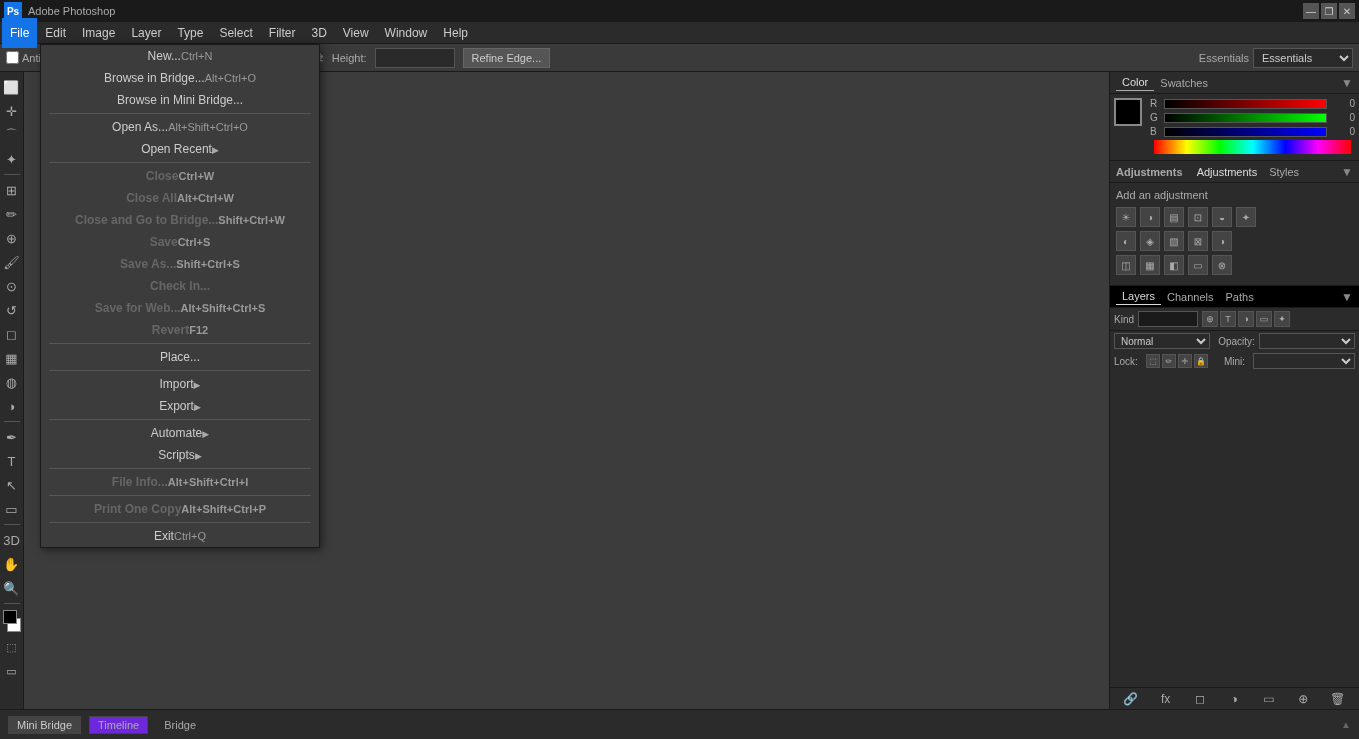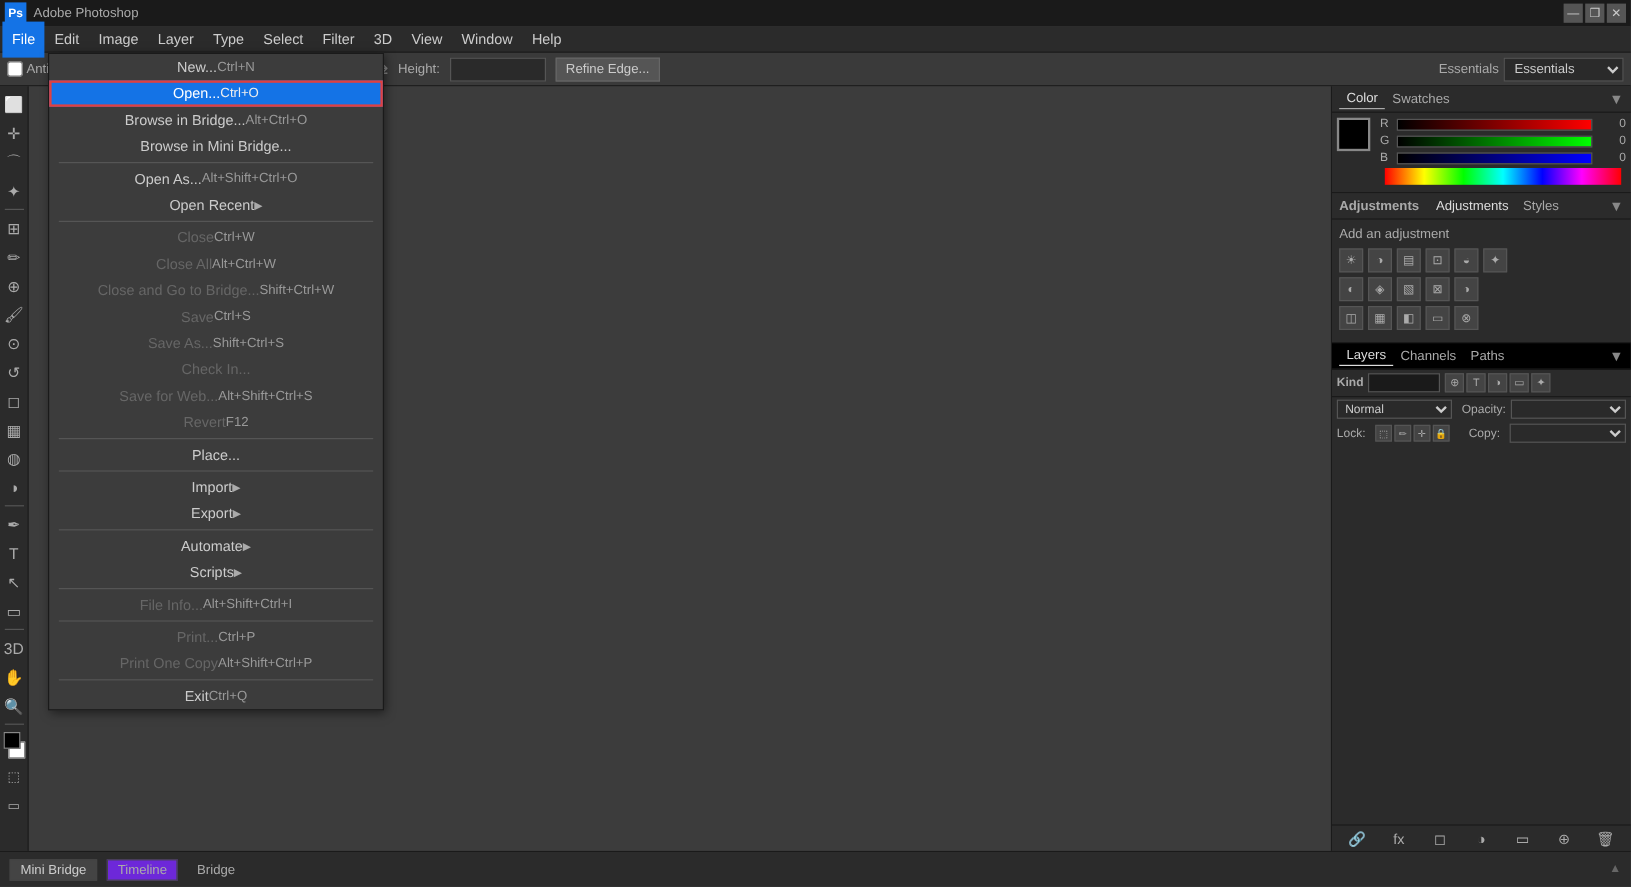--- a/index.html
+++ b/index.html
@@ -451,21 +451,21 @@
       display: flex;
       align-items: center;
       justify-content: center;
       padding: 3px 16px;
       cursor: pointer;
       color: #ccc;
       font-size: 12px;
       height: 22px;
     }
     .menu-option.highlighted { background: #1473e6; color: white; border: 2px solid #e04040; }
-    .menu-option.disabled { color: #666; cursor: default; }
+    .menu-option.disabled { color: #666; cursor: default; font-weight: bold; }
     .menu-shortcut {
       color: #999;
       font-size: 11px;
     }
     .menu-option.highlighted .menu-shortcut { color: #eee; }
     .menu-divider-line {
       height: 1px;
       background: #555;
       margin: 2px 8px;
     }
@@ -637,21 +637,21 @@
     </div>
 
     <div id="layers-panel">
       <div id="layers-header">
         <span class="layers-tab active">Layers</span>
         <span class="layers-tab">Channels</span>
         <span class="layers-tab">Paths</span>
         <span class="panel-collapse">▼</span>
       </div>
       <div class="layers-controls">
-        <span style="font-size:10px;color:#aaa;font-weight:bold;">Kind</span>
+        <span style="font-size:10px;color:#aaa;">Kind</span>
         <input class="layers-search" type="text" style="">
         <div style="display:flex;gap:2px;">
           <div class="adj-icon" style="width:16px;height:16px;font-size:9px;">⊕</div>
           <div class="adj-icon" style="width:16px;height:16px;font-size:9px;">T</div>
           <div class="adj-icon" style="width:16px;height:16px;font-size:9px;">◑</div>
           <div class="adj-icon" style="width:16px;height:16px;font-size:9px;">▭</div>
           <div class="adj-icon" style="width:16px;height:16px;font-size:9px;">✦</div>
         </div>
       </div>
       <div class="layers-row">
@@ -664,21 +664,21 @@
         </select>
       </div>
       <div class="layers-row">
         <span style="font-size:10px;color:#aaa;margin-right:4px;">Lock:</span>
         <div class="lock-icons">
           <div class="lock-icon">⬚</div>
           <div class="lock-icon">✏</div>
           <div class="lock-icon">✛</div>
           <div class="lock-icon">🔒</div>
         </div>
-        <span style="font-size:10px;color:#aaa;margin-left:12px;">Copy:</span>
+        <span style="font-size:10px;color:#aaa;margin-left:12px;">Mini:</span>
         <select class="layers-select" style="width:40px;margin-left:4px;">
           <option></option>
         </select>
       </div>
       <div class="layers-body">
         
       </div>
       <div class="layers-footer">
         <div class="footer-icon" title="Link Layers">🔗</div>
         <div class="footer-icon" title="Layer Style">fx</div>
@@ -698,24 +698,20 @@
   <span class="bottom-tab">Timeline</span>
   <span style="font-size:11px;color:#aaa;margin-left:8px;">Bridge</span>
   <span class="bottom-expand">▲</span>
 </div>
 
 <div id="file-menu">
   <div class="menu-option">
     <span>New...</span>
     <span class="menu-shortcut">Ctrl+N</span>
   </div>
-  <div class="menu-option highlighted">
-    <span>Open...</span>
-    <span class="menu-shortcut">Ctrl+O</span>
-  </div>
   <div class="menu-option">
     <span>Browse in Bridge...</span>
     <span class="menu-shortcut">Alt+Ctrl+O</span>
   </div>
   <div class="menu-option">
     <span>Browse in Mini Bridge...</span>
     <span class="menu-shortcut"></span>
   </div>
   <div class="menu-divider-line"></div>
   <div class="menu-option">
@@ -782,24 +778,20 @@
     <span>Scripts</span>
     <span class="menu-arrow submenu-indicator"></span>
   </div>
   <div class="menu-divider-line"></div>
   <div class="menu-option disabled">
     <span>File Info...</span>
     <span class="menu-shortcut">Alt+Shift+Ctrl+I</span>
   </div>
   <div class="menu-divider-line"></div>
   <div class="menu-option disabled">
-    <span>Print...</span>
-    <span class="menu-shortcut">Ctrl+P</span>
-  </div>
-  <div class="menu-option disabled">
     <span>Print One Copy</span>
     <span class="menu-shortcut">Alt+Shift+Ctrl+P</span>
   </div>
   <div class="menu-divider-line"></div>
   <div class="menu-option">
     <span>Exit</span>
     <span class="menu-shortcut">Ctrl+Q</span>
   </div>
 </div>
 

